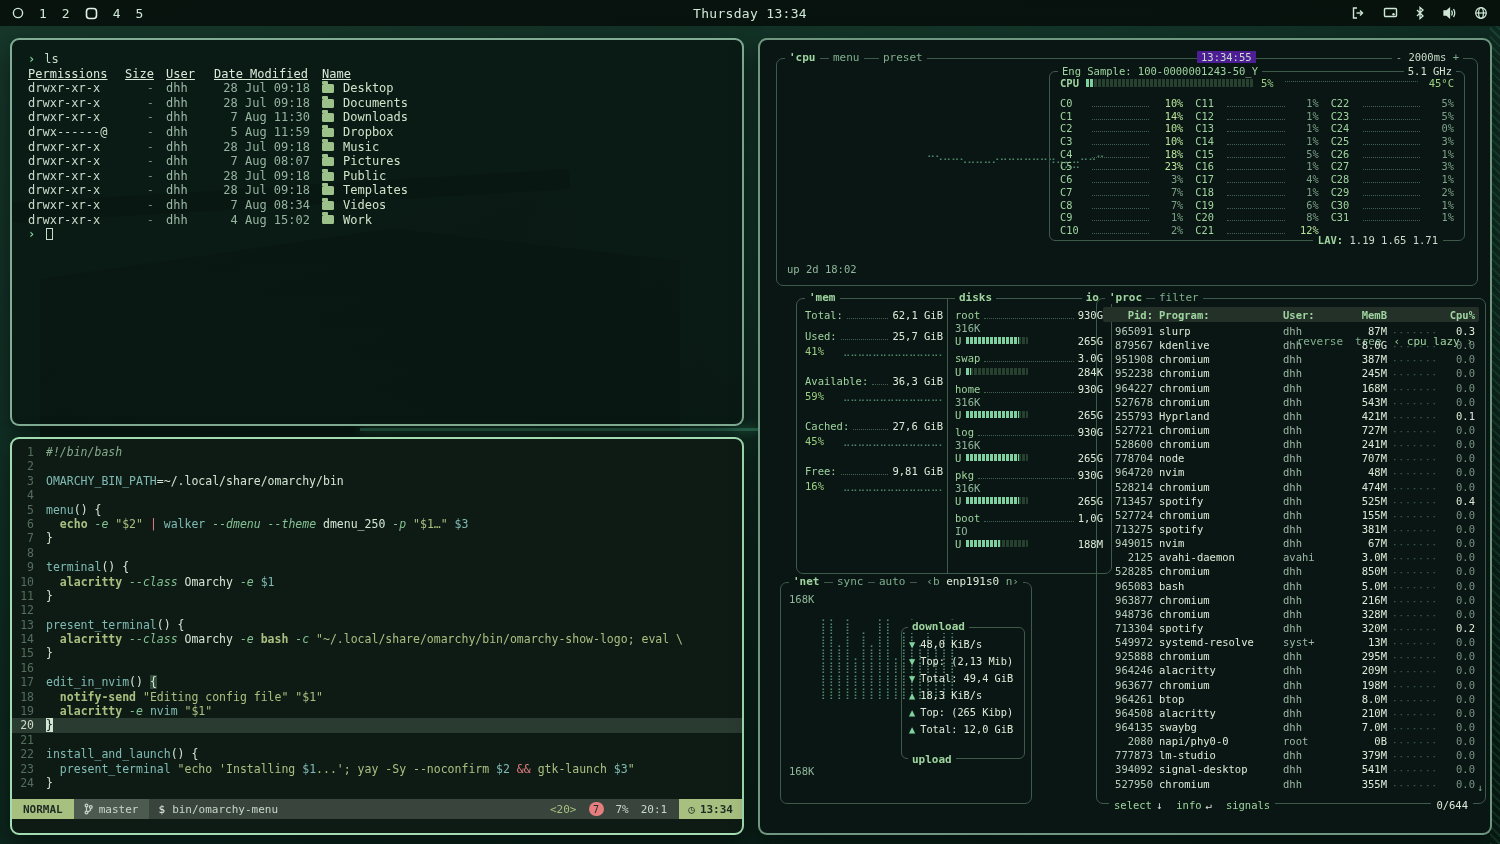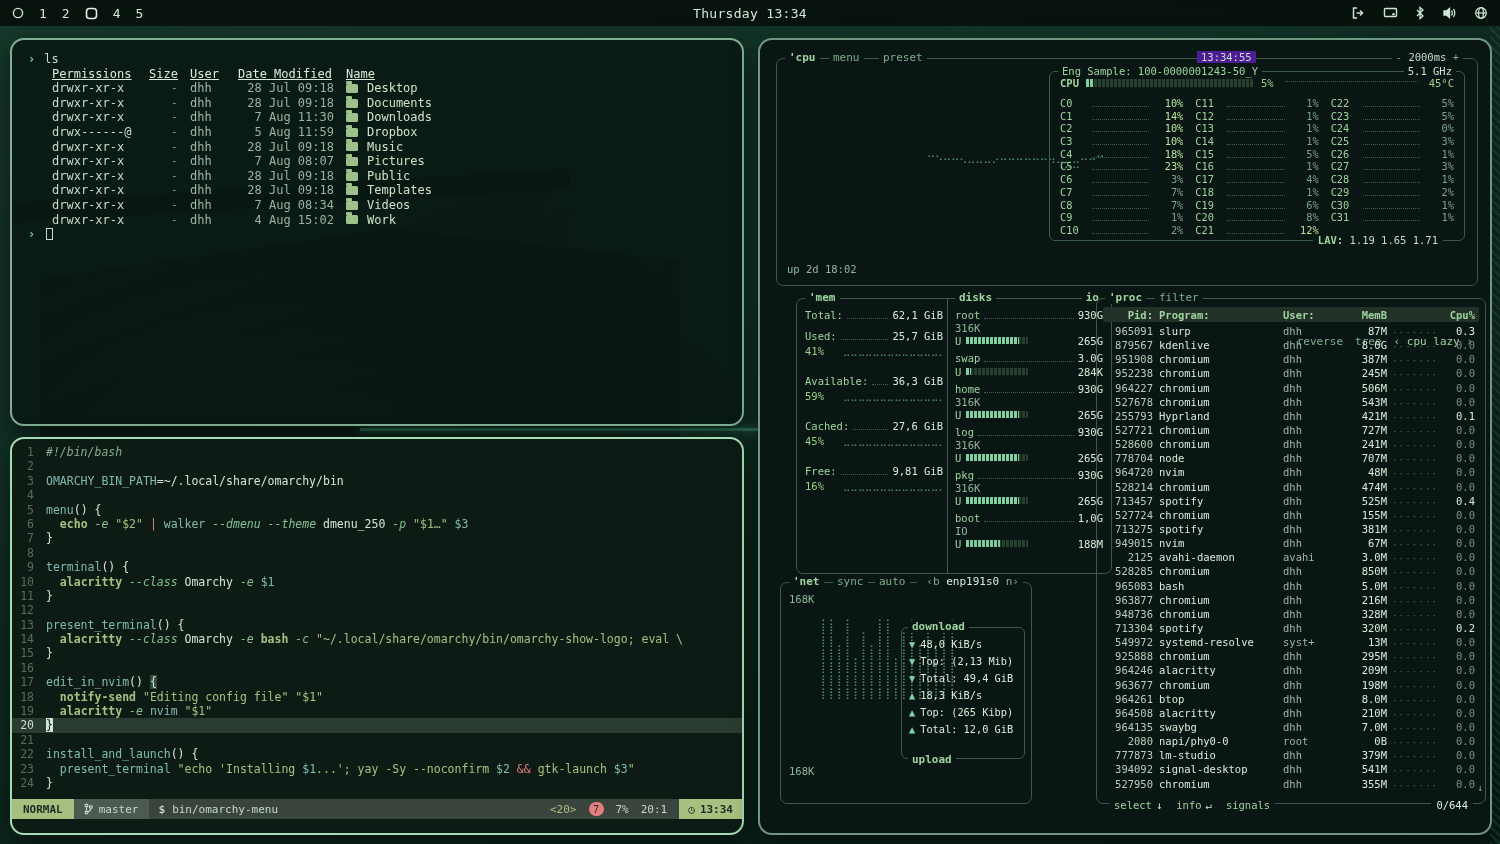--- a/index.html
+++ b/index.html
@@ -25,30 +25,30 @@
   .topbar { position:absolute; left:0; top:0; width:1500px; height:26px;
     background:rgba(7,17,13,.95); color:#cfe8d6; display:flex; align-items:center;
     font-size:13px; z-index:50; }
   .tb-left { display:flex; align-items:center; gap:15px; padding-left:12px; width:420px; }
   .tb-center { flex:1; text-align:center; letter-spacing:.3px; }
   .tb-right { width:420px; display:flex; justify-content:flex-end; align-items:center; gap:17px; padding-right:12px; }
   .tb-ico svg { display:block; }
   .ws-num { cursor:default; }
 
   
-  .win { position:absolute; border-radius:14px; box-shadow:0 10px 26px rgba(0,0,0,.5); overflow:hidden; }
+  .win { position:absolute; border-radius:9px; box-shadow:0 10px 26px rgba(0,0,0,.5); overflow:hidden; }
 
   
   .win-term { left:10px; top:38px; width:734px; height:388px;
     border:2px solid rgba(160,210,180,.8); background:rgba(9,23,18,.88); color:#c9dccb; }
   .term-content { padding:12px 16px; font-size:12px; line-height:14.6px; }
   .prompt-sym { color:#7fd3a0; font-weight:bold; margin-right:9px; }
   .cursor-hollow { display:inline-block; width:7px; height:12px; border:1px solid #c9dccb;
     vertical-align:-2px; margin-left:2px; }
-  .ls-row { display:grid; grid-template-columns:84px 30px 36px 96px 1fr; column-gap:12px; align-items:center;margin-left:24px; }
+  .ls-row { display:grid; grid-template-columns:84px 30px 36px 96px 1fr; column-gap:12px; align-items:center; }
   .ls-header .lsc { text-decoration:underline; color:#dcead9; }
   .lsc.size { text-align:right; }
   .lsc.date { text-align:right; }
   .lsc.date-h { text-align:left; }
   .c-perm { color:#c9dccb; }
   .c-size { color:#6f8a7a; text-align:right; }
   .c-user { color:#9cb8a6; }
   .c-date { color:#96b4a0; text-align:right; }
   .c-name { color:#cfe3c8; display:flex; align-items:center; }
   .ficon { position:relative; display:inline-block; width:12px; height:9px; background:#9dc18b;
@@ -876,21 +876,21 @@
           <span class="p-prog">chromium</span>
           <span class="p-user">dhh</span>
           <span class="p-mem">245M</span>
           <span class="p-dots graph">⠄⠄⠄⠄⠄⠄⠄</span>
           <span class="p-cpu dim">0.0</span>
         </div>
         <div class="prow">
           <span class="p-pid">964227</span>
           <span class="p-prog">chromium</span>
           <span class="p-user">dhh</span>
-          <span class="p-mem">506M</span>
+          <span class="p-mem">168M</span>
           <span class="p-dots graph">⠄⠄⠄⠄⠄⠄⠄</span>
           <span class="p-cpu dim">0.0</span>
         </div>
         <div class="prow">
           <span class="p-pid">527678</span>
           <span class="p-prog">chromium</span>
           <span class="p-user">dhh</span>
           <span class="p-mem">543M</span>
           <span class="p-dots graph">⠄⠄⠄⠄⠄⠄⠄</span>
           <span class="p-cpu dim">0.0</span>

